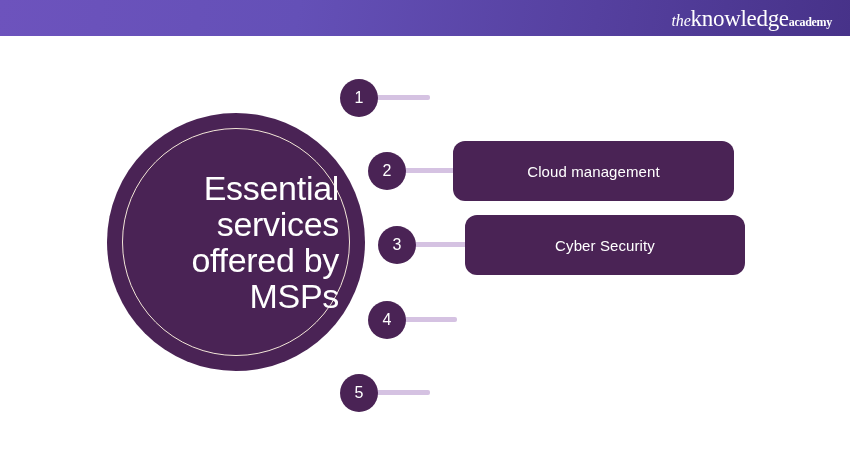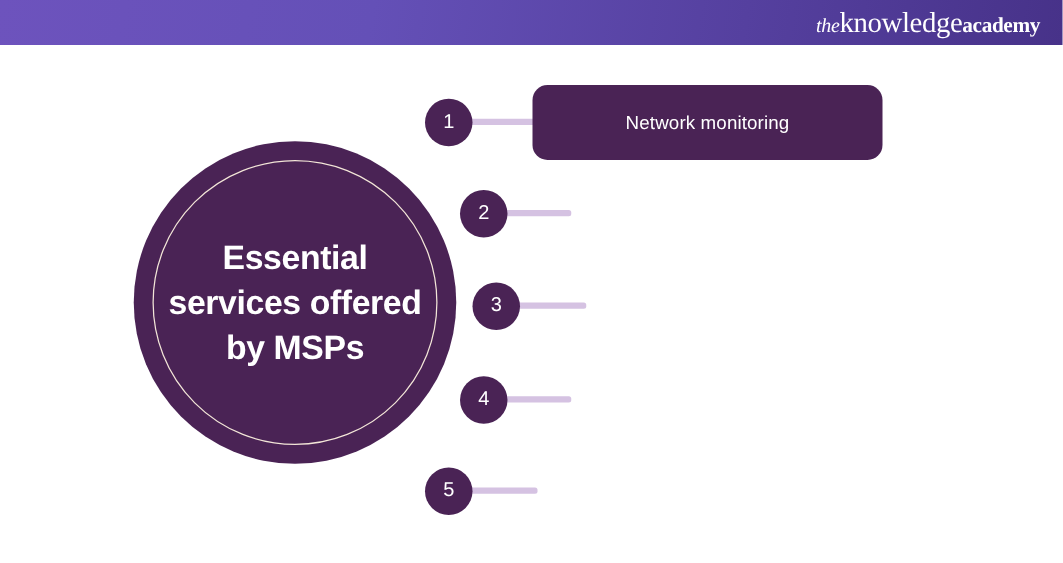--- a/index.html
+++ b/index.html
@@ -38,21 +38,21 @@
   .logo-the {
     font-style: italic;
     font-size: 16px;
     letter-spacing: -0.2px;
   }
   .logo-knowledge {
     font-size: 23px;
     letter-spacing: -0.3px;
   }
   .logo-academy {
-    font-size: 17px;
+    font-size: 12px;
     font-weight: bold;
     letter-spacing: -0.3px;
   }
 
   
   .stage {
     position: absolute;
     left: 0;
     top: 36px;
     width: 850px;
@@ -79,24 +79,24 @@
     border-radius: 50%;
     border: 1.6px solid #f3e6d8;
     box-sizing: border-box;
   }
   .hub-text {
     position: absolute;
     left: 0;
     top: 50%;
     transform: translateY(-50%);
     width: 100%;
-    text-align: center;
-    color: #ffffff;
-    font-size: 27px;
-    font-weight: bold;
+    text-align: right;
+    color: #ffffff;
+    font-size: 34px;
+    font-weight: normal;
     line-height: 36px;
     letter-spacing: -0.3px;
     padding: 0 26px;
     box-sizing: border-box;
   }
 
   
   .row {
     position: absolute;
     height: 60px;
@@ -179,31 +179,32 @@
 <div class="stage">
 
   <div class="hub-circle">
     <div class="hub-ring"></div>
     <div class="hub-text">Essential services offered by MSPs</div>
   </div>
 
   <div class="row row-1">
     <div class="badge">1</div>
     <div class="connector"></div>
-    <div class="item-box">Network monitoring</div>
   </div>
 
   <div class="row row-2">
     <div class="badge">2</div>
     <div class="connector"></div>
+    <div class="item-box">Cloud management</div>
   </div>
 
   <div class="row row-3">
     <div class="badge">3</div>
     <div class="connector"></div>
+    <div class="item-box">Cyber Security</div>
   </div>
 
   <div class="row row-4">
     <div class="badge">4</div>
     <div class="connector"></div>
   </div>
 
   <div class="row row-5">
     <div class="badge">5</div>
     <div class="connector"></div>

